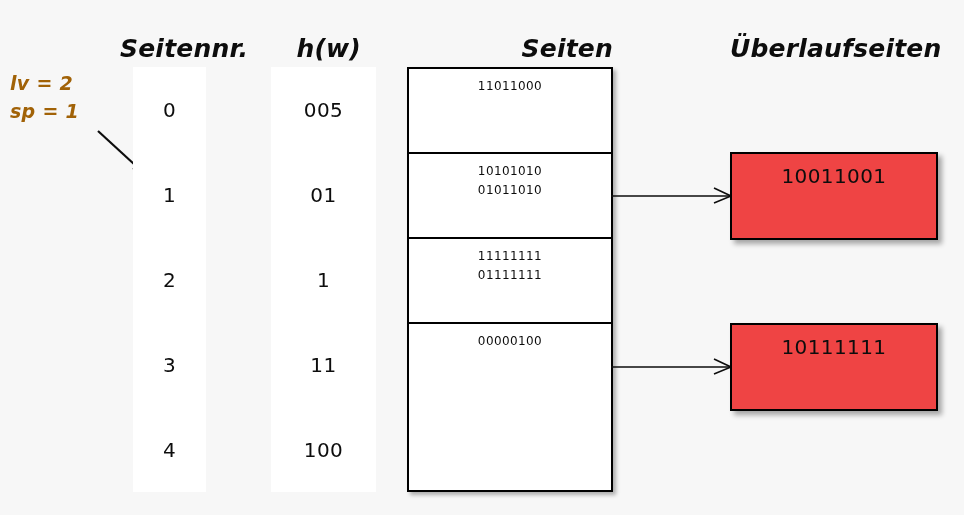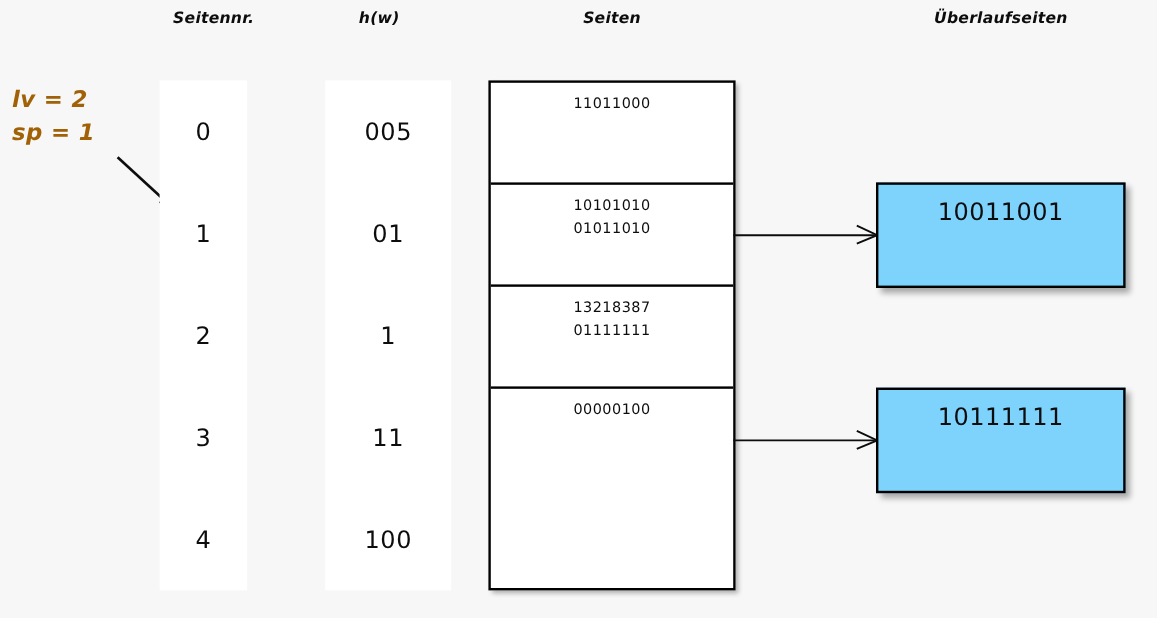--- a/index.html
+++ b/index.html
@@ -19,25 +19,26 @@
     position: relative;
     width: 964px;
     height: 515px;
   }
 
   
   .col-header {
     position: absolute;
     font-style: italic;
     font-weight: 600;
-    font-size: 13px;
+    font-size: 25px;
     color: #0d0d0d;
     letter-spacing: 0.2px;
     white-space: nowrap;
-    text-align: center;
+    text-align: right;
+    margin-top: 26px;
   }
   #hdr-seitennr { left: 120px;  top: 8px;  width: 116px; }
   #hdr-hw       { left: 271px;  top: 8px;  width: 90px;  }
   #hdr-seiten   { left: 407px;  top: 8px;  width: 206px; }
   #hdr-ueber    { left: 730px;  top: 8px;  width: 208px; }
 
   
   #params {
     position: absolute;
     left: 10px;
@@ -111,21 +112,21 @@
   }
 
   
   .overflow-box {
     position: absolute;
     left: 730px;
     width: 208px;
     height: 88px;
     border: 2px solid #000000;
     box-sizing: border-box;
-    background: #7dd3fc;
+    background: #ef4444;
     box-shadow: 4px 4px 5px rgba(0,0,0,0.33);
     padding-top: 10px;
     text-align: center;
   }
   #overflow-0 { top: 152px; }
   #overflow-1 { top: 323px; }
   .overflow-box .val {
     font-size: 20px;
     font-weight: 500;
     color: #0d0d0d;
@@ -181,21 +182,21 @@
 
   <div id="seiten-box">
     <div class="seiten-row">
       <span class="val">11011000</span>
     </div>
     <div class="seiten-row">
       <span class="val">10101010</span>
       <span class="val">01011010</span>
     </div>
     <div class="seiten-row">
-      <span class="val">13218387</span>
+      <span class="val">11111111</span>
       <span class="val">01111111</span>
     </div>
     <div class="seiten-row">
       <span class="val">00000100</span>
     </div>
   </div>
 
   <svg class="connector" id="connector-0" viewBox="0 0 122 24" xmlns="http://www.w3.org/2000/svg">
     <line x1="0" y1="12" x2="118" y2="12" stroke="#0d0d0d" stroke-width="1.6"></line>
     <path d="M 103 4 L 120 12 L 103 19" stroke="#0d0d0d" stroke-width="1.6" fill="none"></path>

